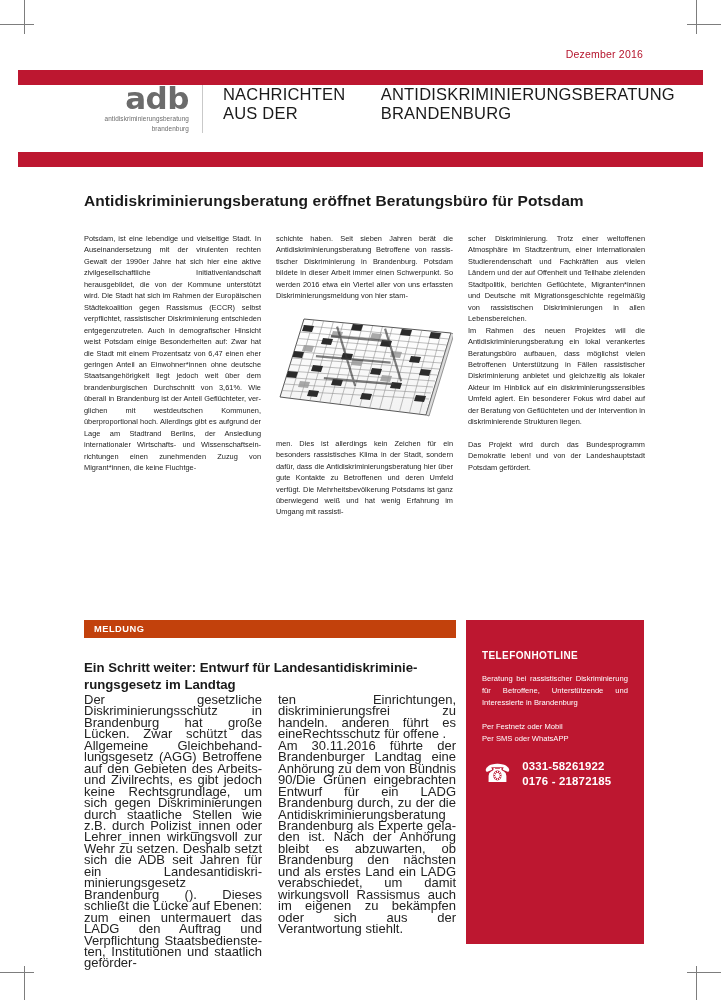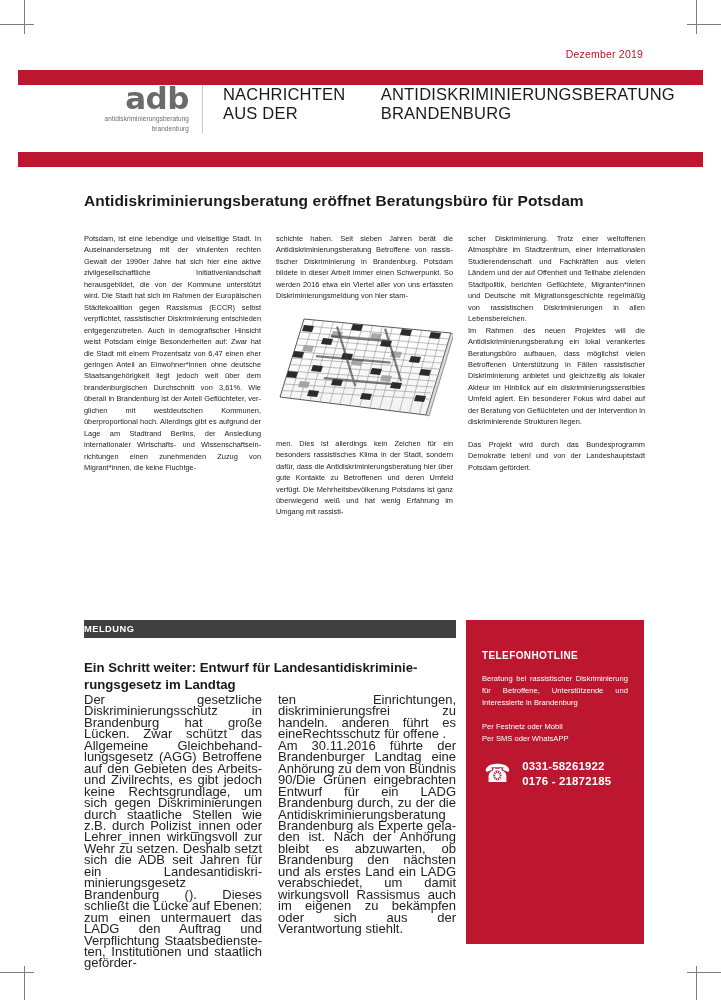--- a/index.html
+++ b/index.html
@@ -150,24 +150,24 @@
   }
   .figure svg { display: block; }
 
   
   .meldung-bar {
     position: absolute;
     left: 84px;
     top: 620px;
     width: 372px;
     height: 18px;
-    background: #404040;
+    background: #c2410c;
     display: flex;
     align-items: center;
-    padding-left: 0;
+    padding-left: 10px;
     box-sizing: border-box;
   }
   .meldung-bar span {
     color: #ffffff;
     font-size: 9.3px;
     font-weight: bold;
     letter-spacing: 0.5px;
   }
 
   .article2-title {
@@ -260,21 +260,21 @@
 
   <div class="cropmark cm-h" style="left:0px; top:24px;"></div>
   <div class="cropmark cm-v" style="left:24px; top:0px;"></div>
   <div class="cropmark cm-h" style="left:687px; top:24px;"></div>
   <div class="cropmark cm-v" style="left:696px; top:0px;"></div>
   <div class="cropmark cm-h" style="left:0px; top:972px;"></div>
   <div class="cropmark cm-v" style="left:24px; top:966px;"></div>
   <div class="cropmark cm-h" style="left:687px; top:972px;"></div>
   <div class="cropmark cm-v" style="left:696px; top:966px;"></div>
 
-  <div class="issue-date">Dezember 2019</div>
+  <div class="issue-date">Dezember 2016</div>
 
   <div class="rule-top"></div>
   <div class="rule-bottom"></div>
 
   <div class="masthead">
     <div class="logo-box">
       <div class="logo-wordmark">adb</div>
       <div class="logo-sub">antidiskriminierungsberatung</div>
       <div class="logo-sub">brandenburg</div>
     </div>

